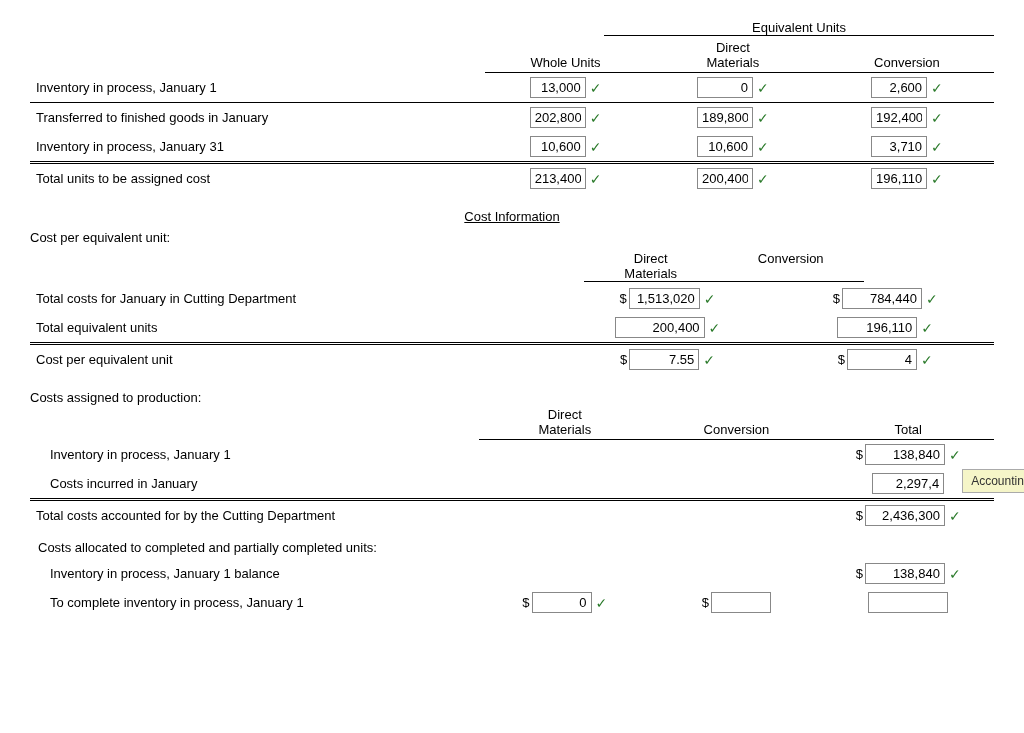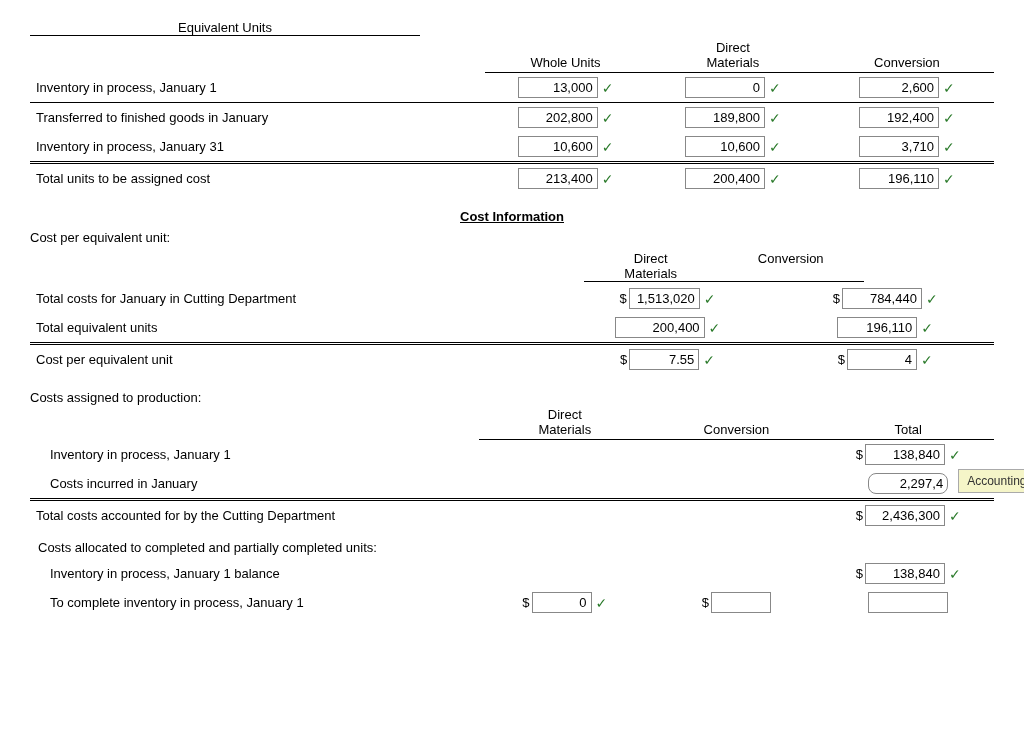--- a/index.html
+++ b/index.html
@@ -29,21 +29,21 @@
     .top-table td {
       font-size: 13px;
       padding: 4px 6px;
       vertical-align: middle;
     }
     .top-table .label-col {
       width: 340px;
       text-align: left;
     }
     .num-input {
-      width: 80px;
+      width: 56px;
       border: 1px solid #888;
       padding: 2px 4px;
       text-align: right;
       font-size: 13px;
       background: #fff;
     }
     .checkmark {
       color: #2a7a2a;
       font-size: 14px;
       margin-left: 4px;
@@ -58,21 +58,20 @@
       border-top: 3px double #000;
     }
     .single-border-top td {
       border-top: 1px solid #000;
     }
     
     .section-header {
       text-align: center;
       margin: 10px 0 6px 0;
       font-size: 13px;
-      font-weight: bold;
     }
     .underline {
       text-decoration: underline;
     }
     
     .cost-table {
       width: 100%;
       border-collapse: collapse;
       margin-bottom: 16px;
     }
@@ -128,21 +127,21 @@
     .col-conv { width: 130px; }
     .header-divider {
       border-bottom: 1px solid #000;
     }
   </style>
 </head>
 <body>
 
 <div class="page-container">
 
-  <div style="display:flex; justify-content:flex-start; margin-bottom:2px;">
+  <div style="display:flex; justify-content:flex-end; margin-bottom:2px;">
     <div style="width:390px; text-align:center; border-bottom:1px solid #000; font-size:13px;">Equivalent Units</div>
   </div>
 
   <table class="top-table">
     <thead>
       <tr>
         <th class="label-col"></th>
         <th class="col-whole header-divider">Whole Units</th>
         <th class="col-dm header-divider" style="white-space:pre-line;">Direct
 Materials</th>
@@ -340,21 +339,21 @@
         </td>
       </tr>
 
       <tr>
         <td style="padding-left:20px;">Costs incurred in January</td>
         <td></td>
         <td></td>
         <td>
           <div class="cell-with-check" style="position:relative;">
             <div class="tooltip-wrapper">
-              <input class="num-input" type="text" style="width: 80px; border-radius: 8px;" value="2,297,4">
+              <input class="num-input" type="text" style="width: 72px;" value="2,297,4">
               <div class="tooltip-box">Accounting numeric field</div>
             </div>
           </div>
         </td>
       </tr>
 
       <tr class="double-border-top">
         <td>Total costs accounted for by the Cutting Department</td>
         <td></td>
         <td></td>

